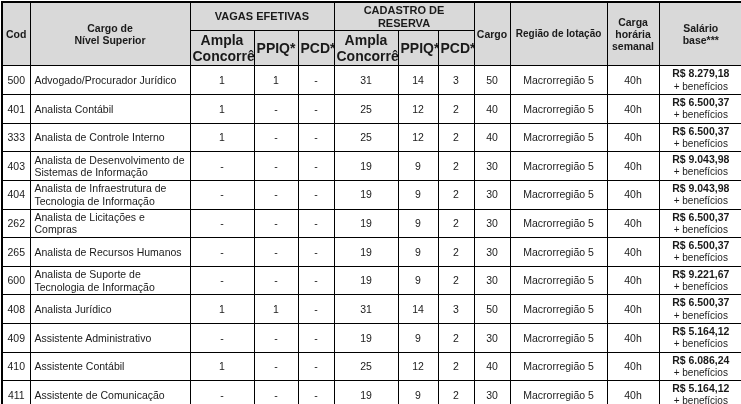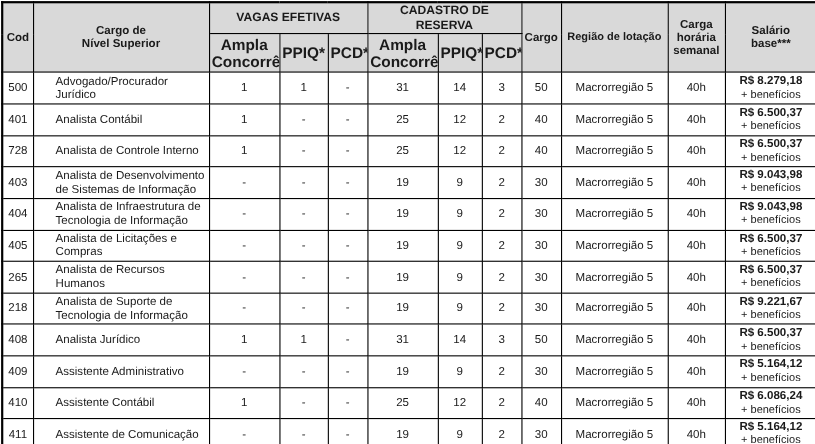--- a/index.html
+++ b/index.html
@@ -51,21 +51,21 @@
     font-size: 10.5px;
     line-height: 1.2;
     text-align: center;
     vertical-align: middle;
     padding: 1px 2px;
     height: 27px;
     background: #ffffff;
   }
   tbody td.cargo {
     text-align: left;
-    padding-left: 20px;
+    padding-left: 4px;
     padding-right: 2px;
   }
   tbody td.salario { line-height: 1.25; }
   tbody td.salario .amount {
     display: block;
     font-weight: bold;
     font-size: 10.5px;
   }
   tbody td.salario .benef {
     display: block;
@@ -147,21 +147,21 @@
           <td>2</td>
           <td>40</td>
           <td>Macrorregião 5</td>
           <td>40h</td>
           <td class="salario">
             <span class="amount">R$ 6.500,37</span>
             <span class="benef">+ benefícios</span>
           </td>
         </tr>
         <tr>
-          <td>728</td>
+          <td>333</td>
           <td class="cargo">Analista de Controle Interno</td>
           <td>1</td>
           <td>-</td>
           <td>-</td>
           <td>25</td>
           <td>12</td>
           <td>2</td>
           <td>40</td>
           <td>Macrorregião 5</td>
           <td>40h</td>
@@ -198,21 +198,21 @@
           <td>2</td>
           <td>30</td>
           <td>Macrorregião 5</td>
           <td>40h</td>
           <td class="salario">
             <span class="amount">R$ 9.043,98</span>
             <span class="benef">+ benefícios</span>
           </td>
         </tr>
         <tr>
-          <td>405</td>
+          <td>262</td>
           <td class="cargo">Analista de Licitações e Compras</td>
           <td>-</td>
           <td>-</td>
           <td>-</td>
           <td>19</td>
           <td>9</td>
           <td>2</td>
           <td>30</td>
           <td>Macrorregião 5</td>
           <td>40h</td>
@@ -232,21 +232,21 @@
           <td>2</td>
           <td>30</td>
           <td>Macrorregião 5</td>
           <td>40h</td>
           <td class="salario">
             <span class="amount">R$ 6.500,37</span>
             <span class="benef">+ benefícios</span>
           </td>
         </tr>
         <tr>
-          <td>218</td>
+          <td>600</td>
           <td class="cargo">Analista de Suporte de Tecnologia de Informação</td>
           <td>-</td>
           <td>-</td>
           <td>-</td>
           <td>19</td>
           <td>9</td>
           <td>2</td>
           <td>30</td>
           <td>Macrorregião 5</td>
           <td>40h</td>

